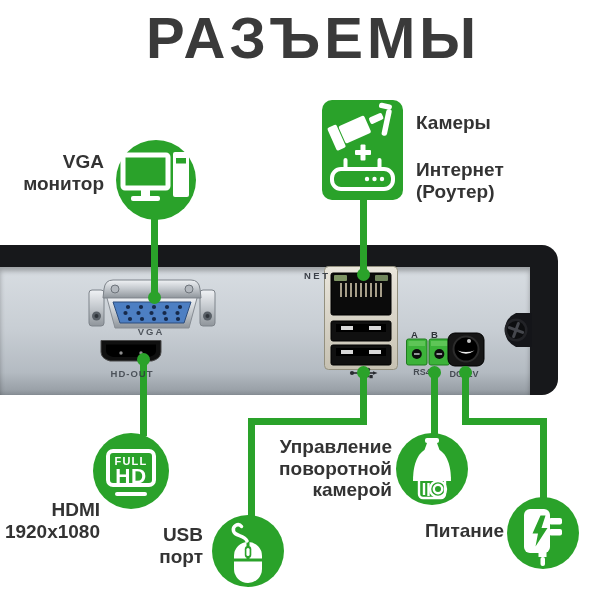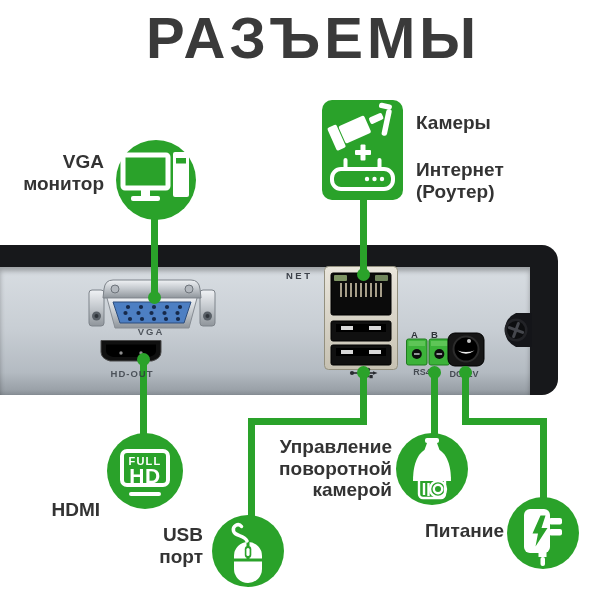--- a/index.html
+++ b/index.html
@@ -190,21 +190,21 @@
           <path d="M9 7 L14.5 3.5 H18.5"></path>
           <path d="M11 7 L16.5 10.5 H20.5"></path>
       </g>
       <circle cx="3" cy="7" r="2.1" fill="#282b30"></circle>
       <path d="M24 5.2 L28.5 7 L24 8.8 Z" fill="#282b30"></path>
       <circle cx="19.5" cy="3.5" r="1.7" fill="#282b30"></circle>
       <rect x="20.5" y="9" width="3.2" height="3.2" fill="#282b30"></rect>
     </svg>
   </div>
 
-  <div class="plabel" style="left:286px; top:270px; letter-spacing:2.5px;">NET</div>
+  <div class="plabel" style="left:304px; top:270px; letter-spacing:2.5px;">NET</div>
   <div class="plabel" style="left:129px; top:326px; width:44px; letter-spacing:2px; color:rgba(50,56,64,.8);">VGA</div>
   <div class="plabel" style="left:97px;  top:368px; width:70px; letter-spacing:1px; color:rgba(50,56,64,.8);">HD-OUT</div>
   <div class="plabel" style="left:411px; top:329px; color:#2e3338;">A</div>
   <div class="plabel" style="left:431px; top:329px; color:#2e3338;">B</div>
   <div class="plabel" style="left:403px; top:367px; width:48px; font-size:9px; color:rgba(50,56,64,.85);">RS485</div>
   <div class="plabel" style="left:440px; top:369px; width:48px; font-size:9px; color:rgba(50,56,64,.85);">DC12V</div>
 
   <div class="gcircle" style="left:116px; top:140px; width:80px; height:80px;">
     <svg width="80" height="80" viewBox="0 0 80 80">
       <rect x="7" y="15" width="45" height="33" rx="2" fill="none" stroke="#fff" stroke-width="5"></rect>
@@ -234,21 +234,21 @@
       </g>
       <g>
         <rect x="10" y="69" width="61" height="20" rx="9" fill="#2aa22a" stroke="#fff" stroke-width="4"></rect>
         <circle cx="45" cy="79" r="2.2" fill="#fff"></circle>
           <circle cx="52.5" cy="79" r="2.2" fill="#fff"></circle>
           <circle cx="60" cy="79" r="2.2" fill="#fff"></circle>
       </g>
     </svg>
   </div>
 
-  <div class="gcircle" style="left:107px; top:433px; width:76px; height:76px;">
+  <div class="gcircle" style="left:93px; top:433px; width:76px; height:76px;">
     <div class="tv">
       <div class="tv-full">FULL</div>
       <div class="tv-hd">HD</div>
       <div class="tv-stand"></div>
     </div>
   </div>
 
   <div class="gcircle" style="left:212px; top:515px; width:72px; height:72px;">
     <svg width="72" height="72" viewBox="0 0 72 72">
       <rect x="22" y="27" width="28" height="41" rx="14" fill="#fff"></rect>
@@ -295,20 +295,21 @@
 
   <div class="callout" style="left:416px; top:112px;">Камеры</div>
 
   <div class="callout" style="left:416px; top:159px;">
     <div>Интернет</div>
     <div>(Роутер)</div>
   </div>
 
   <div class="callout ra" style="right:500px; top:451px;margin-top:48px;">
     <div>HDMI</div>
+    <div>1920x1080</div>
   </div>
 
   <div class="callout ra" style="right:397px; top:524px;text-align:right;">
     <div>USB</div>
     <div>порт</div>
   </div>
 
   <div class="callout ra" style="right:96px; top:520px;">Питание</div>
 
   <div class="callout ra" style="right:208px; top:436px;">

